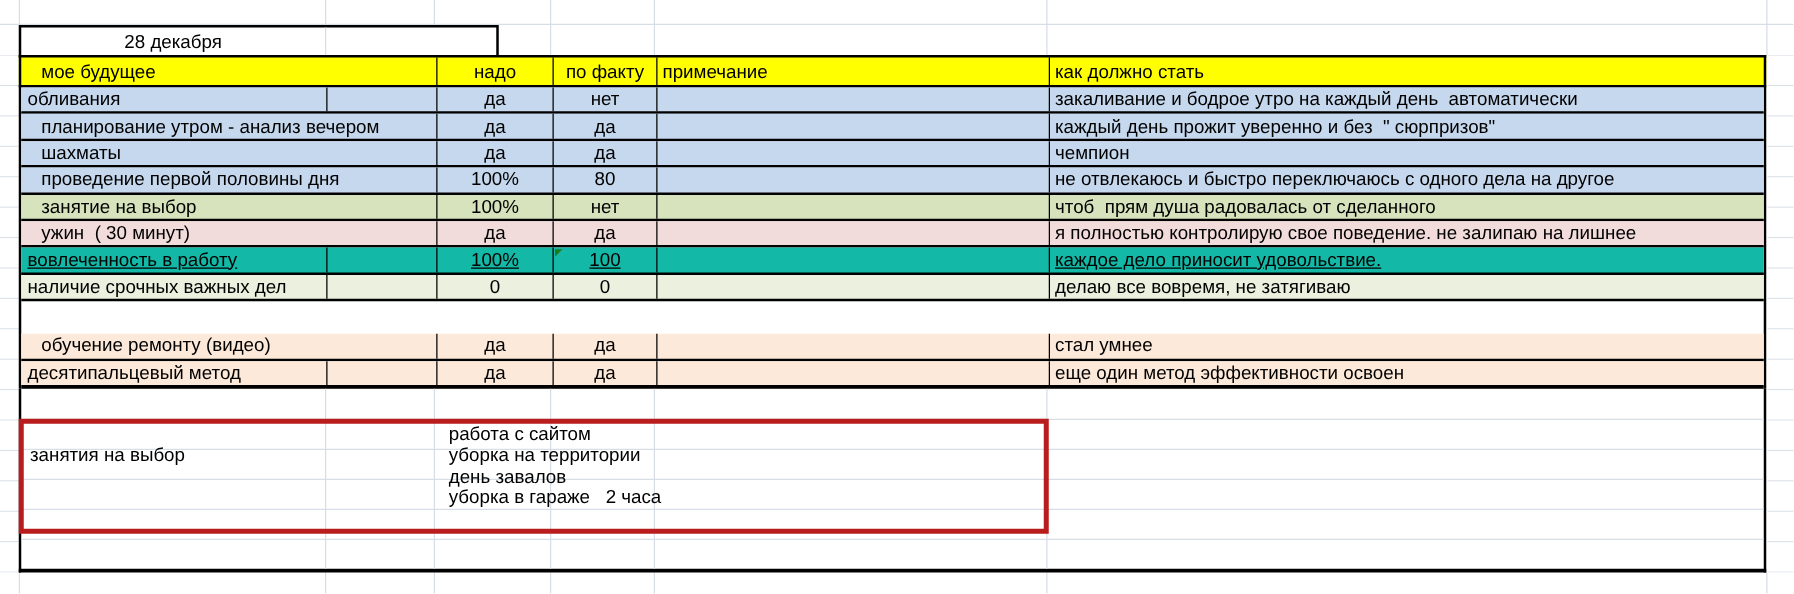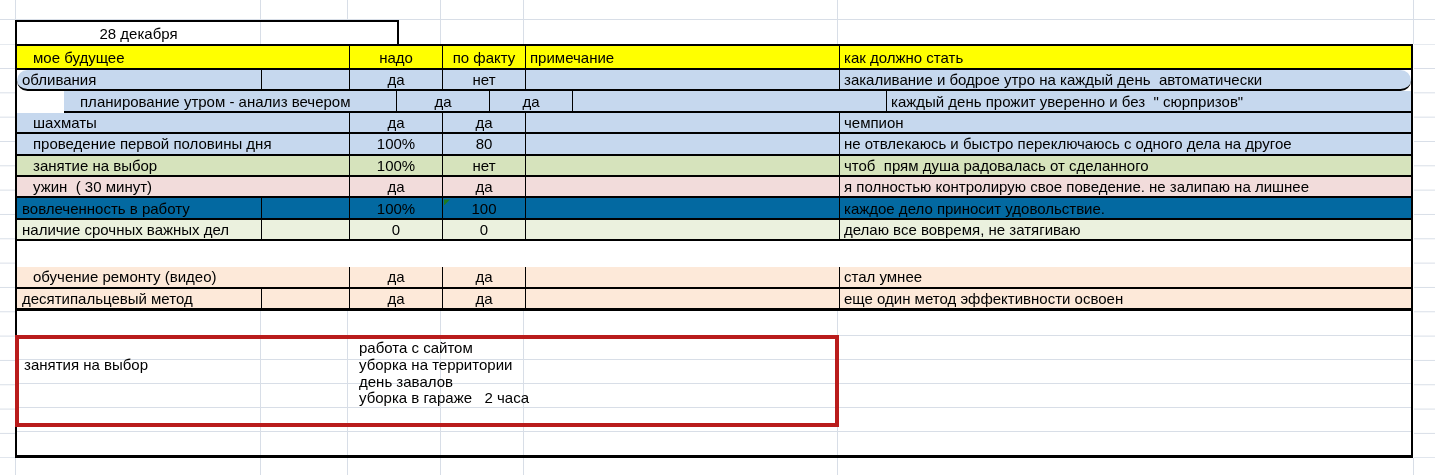--- a/index.html
+++ b/index.html
@@ -94,30 +94,30 @@
   <div class="header-row" style="background-color: rgb(255, 255, 0);">
     <div class="cell c-label">мое будущее</div>
     <div class="cell c-need">надо</div>
     <div class="cell c-fact">по факту</div>
     <div class="cell c-note">примечание</div>
     <div class="cell c-goal">как должно стать</div>
   </div>
 
   <div class="data-rows">
 
-    <div class="trow" style="background-color: rgb(198, 216, 238); border-radius: 12px;">
+    <div class="trow" style="background-color: rgb(198, 216, 238);">
       <div class="cell c-b">обливания</div>
       <div class="cell c-c"></div>
       <div class="cell c-need">да</div>
       <div class="cell c-fact">нет</div>
       <div class="cell c-note"></div>
       <div class="cell c-goal">закаливание и бодрое утро на каждый день  автоматически</div>
     </div>
 
-    <div class="trow" style="background-color: rgb(198, 216, 238); margin-left: 47px;">
+    <div class="trow" style="background-color: rgb(198, 216, 238);">
       <div class="cell c-label">планирование утром - анализ вечером</div>
       <div class="cell c-need">да</div>
       <div class="cell c-fact">да</div>
       <div class="cell c-note"></div>
       <div class="cell c-goal">каждый день прожит уверенно и без  " сюрпризов"</div>
     </div>
 
     <div class="trow" style="background-color: rgb(198, 216, 238);">
       <div class="cell c-label">шахматы</div>
       <div class="cell c-need">да</div>
@@ -143,21 +143,21 @@
     </div>
 
     <div class="trow" style="background-color: rgb(242, 220, 219);">
       <div class="cell c-label">ужин  ( 30 минут)</div>
       <div class="cell c-need">да</div>
       <div class="cell c-fact">да</div>
       <div class="cell c-note"></div>
       <div class="cell c-goal">я полностью контролирую свое поведение. не залипаю на лишнее</div>
     </div>
 
-    <div class="trow" style="background-color: #0369a1;">
+    <div class="trow" style="background-color: #14b8a6; text-decoration: underline;">
       <div class="cell c-b">вовлеченность в работу</div>
       <div class="cell c-c"></div>
       <div class="cell c-need">100%</div>
       <div class="cell c-fact">
         <span class="tri" style="background-color: rgb(31, 122, 31);"></span>
         <span>100</span>
       </div>
       <div class="cell c-note"></div>
       <div class="cell c-goal">каждое дело приносит удовольствие.</div>
     </div>

